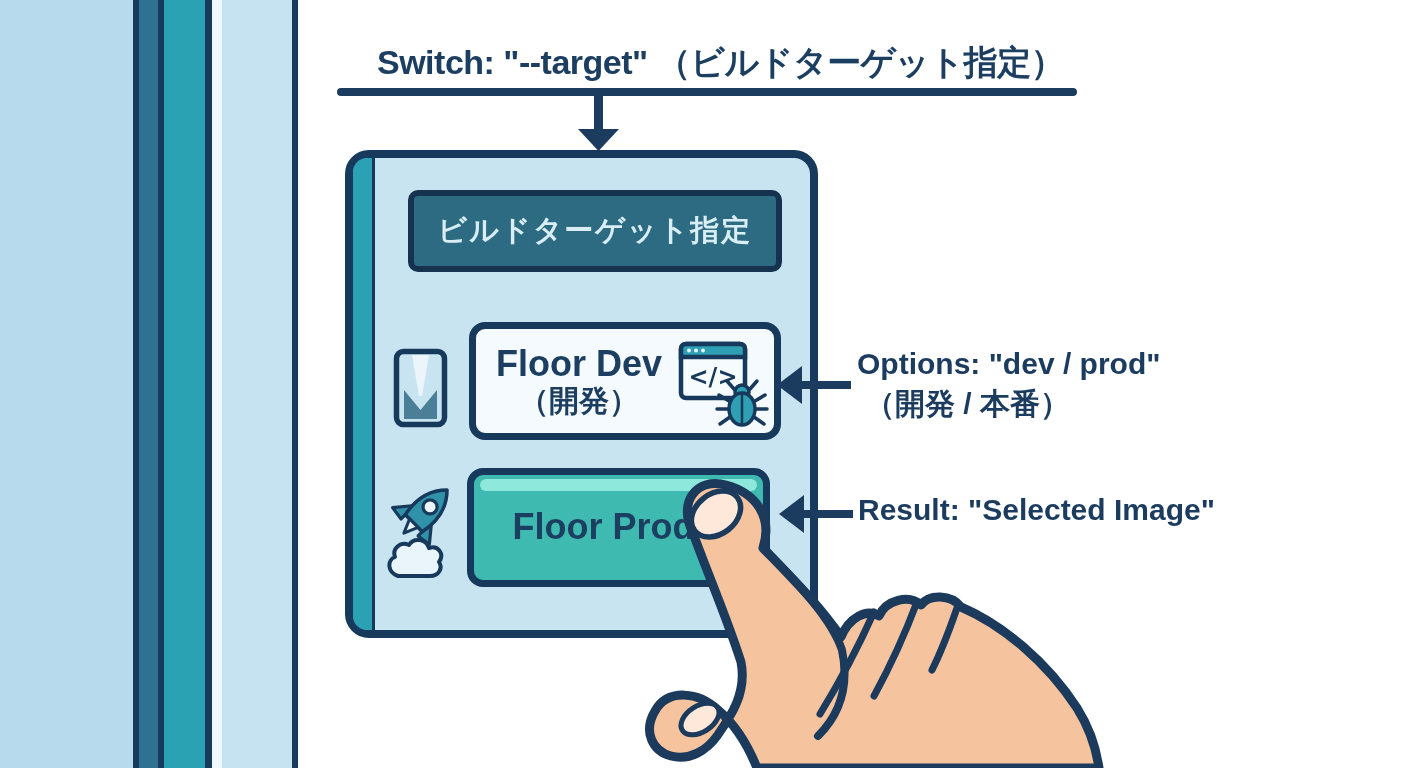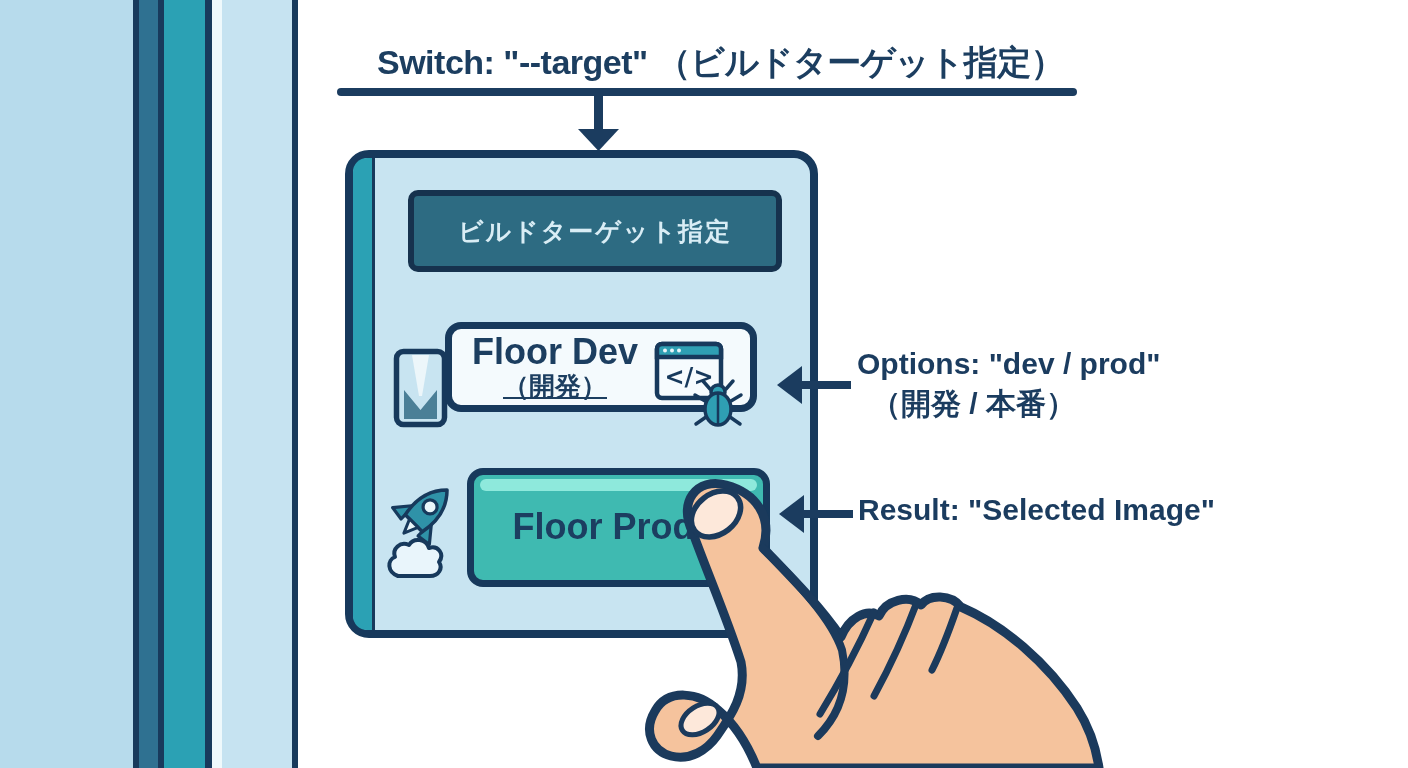--- a/index.html
+++ b/index.html
@@ -28,42 +28,42 @@
     background:#c8e4f1;border:8px solid #17395c;border-radius:24px;
   }
   .panel-accent{
     position:absolute;left:0;top:0;bottom:0;width:19px;background:#2ba1b4;
     border-right:3px solid #17395c;border-radius:14px 0 0 14px;
   }
   .panel-header{
     position:absolute;left:55px;top:32px;width:374px;height:82px;box-sizing:border-box;
     background:#2d6b82;border:6px solid #16324e;border-radius:10px;
     display:flex;align-items:center;justify-content:center;
-    color:#d9edf5;font-size:25px;font-weight:bold;letter-spacing:2px;white-space:nowrap;
+    color:#d9edf5;font-size:29px;font-weight:bold;letter-spacing:2px;white-space:nowrap;
   }
   .floor-btn{
     position:absolute;box-sizing:border-box;border:7px solid #17395c;border-radius:16px;
     display:flex;align-items:center;justify-content:center;text-align:center;
     font-weight:bold;color:#1c3e60;
   }
-  .btn-dev{left:92px;top:164px;width:312px;height:90px;background:#f4fafd;}
+  .btn-dev{left:116px;top:164px;width:312px;height:118px;background:#f4fafd;}
   .btn-prod{left:114px;top:310px;width:303px;height:119px;background:#3fbab1;padding-right:30px;}
   .prod-highlight{position:absolute;left:6px;right:6px;top:4px;height:12px;background:#8ee9dc;border-radius:7px;}
   .btn-line1{font-size:36px;line-height:1.12;white-space:nowrap;}
-  .btn-line2{font-size:26px;line-height:1.15;white-space:nowrap;text-decoration:underline;}
+  .btn-line2{font-size:30px;line-height:1.15;white-space:nowrap;}
   .dev-text{margin-right:92px;position:relative;}
   .prod-text{position:relative;}
   .dev-icon{position:absolute;right:2px;top:8px;}
   .elevator-icon{left:40px;top:190px;}
   .rocket-icon{left:25px;top:320px;}
   
   .ann{position:absolute;font-size:30px;font-weight:bold;color:#1b3c5f;line-height:1.32;white-space:nowrap;}
   .ann-options{left:857px;top:344px;}
   .ann-result{left:858px;top:490px;}
-  .ann .l2{margin-left:14px;}
+  .ann .l2{margin-left:8px;}
   .arrow-svg{position:absolute;z-index:5;}
   .hand-svg{position:absolute;left:620px;top:440px;z-index:9;}
   .down-arrow{left:575px;top:96px;}
 </style>
 </head>
 <body>
 
 <div class="stage">
 
   <div class="stripe s-wall"></div>

